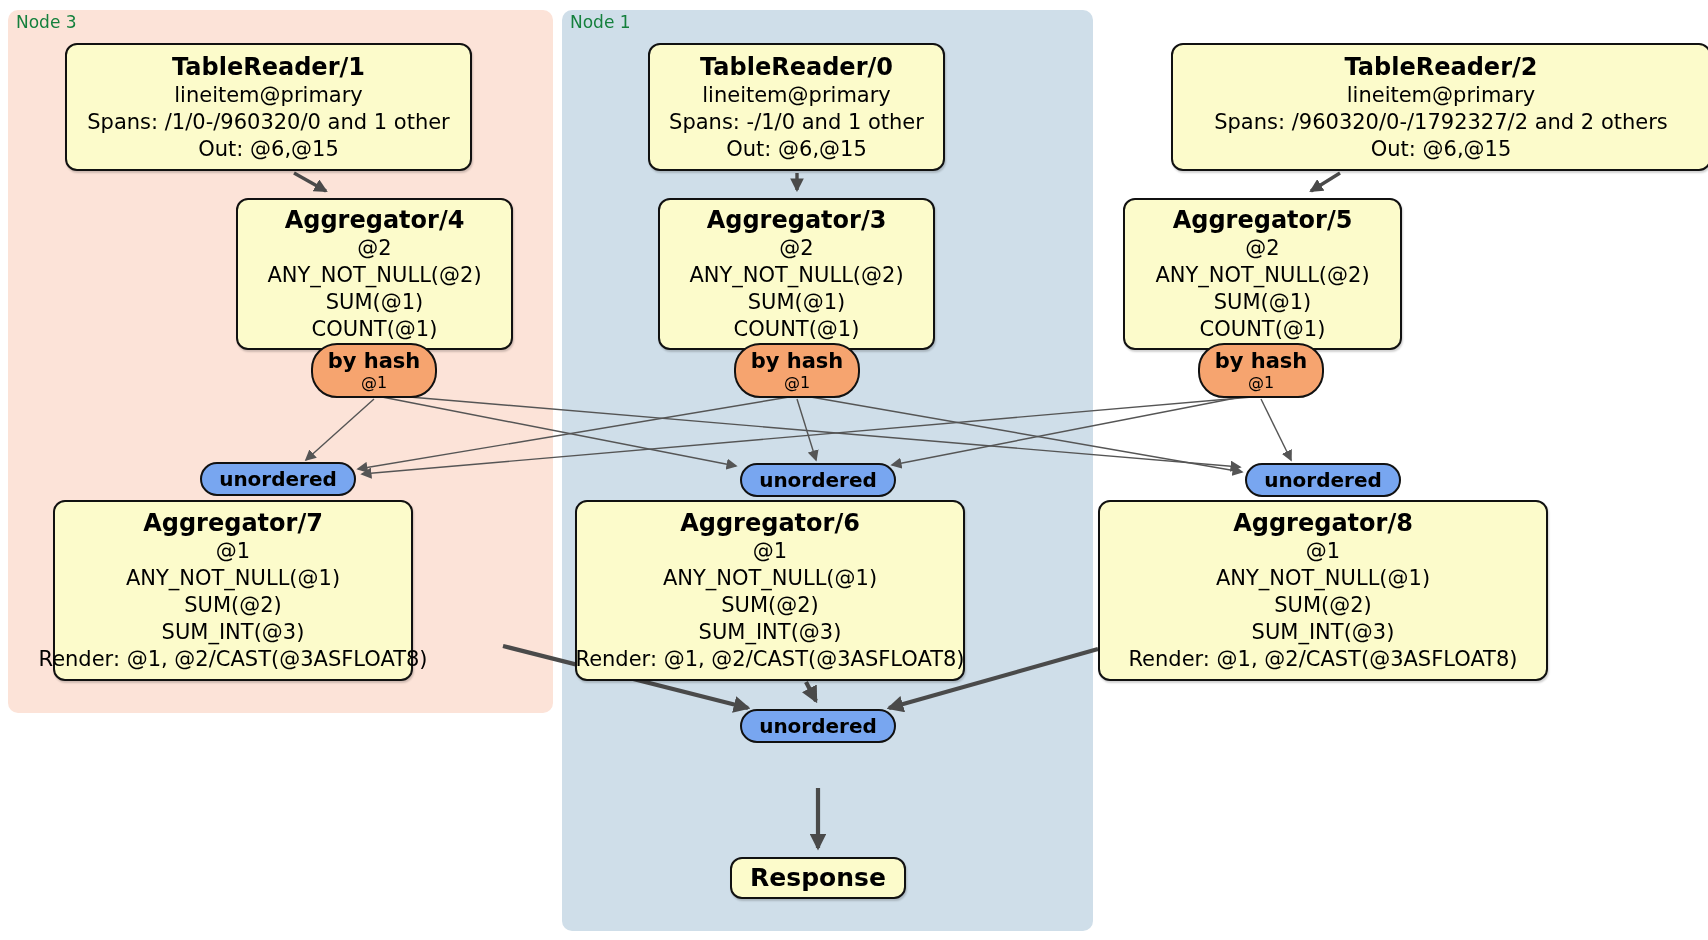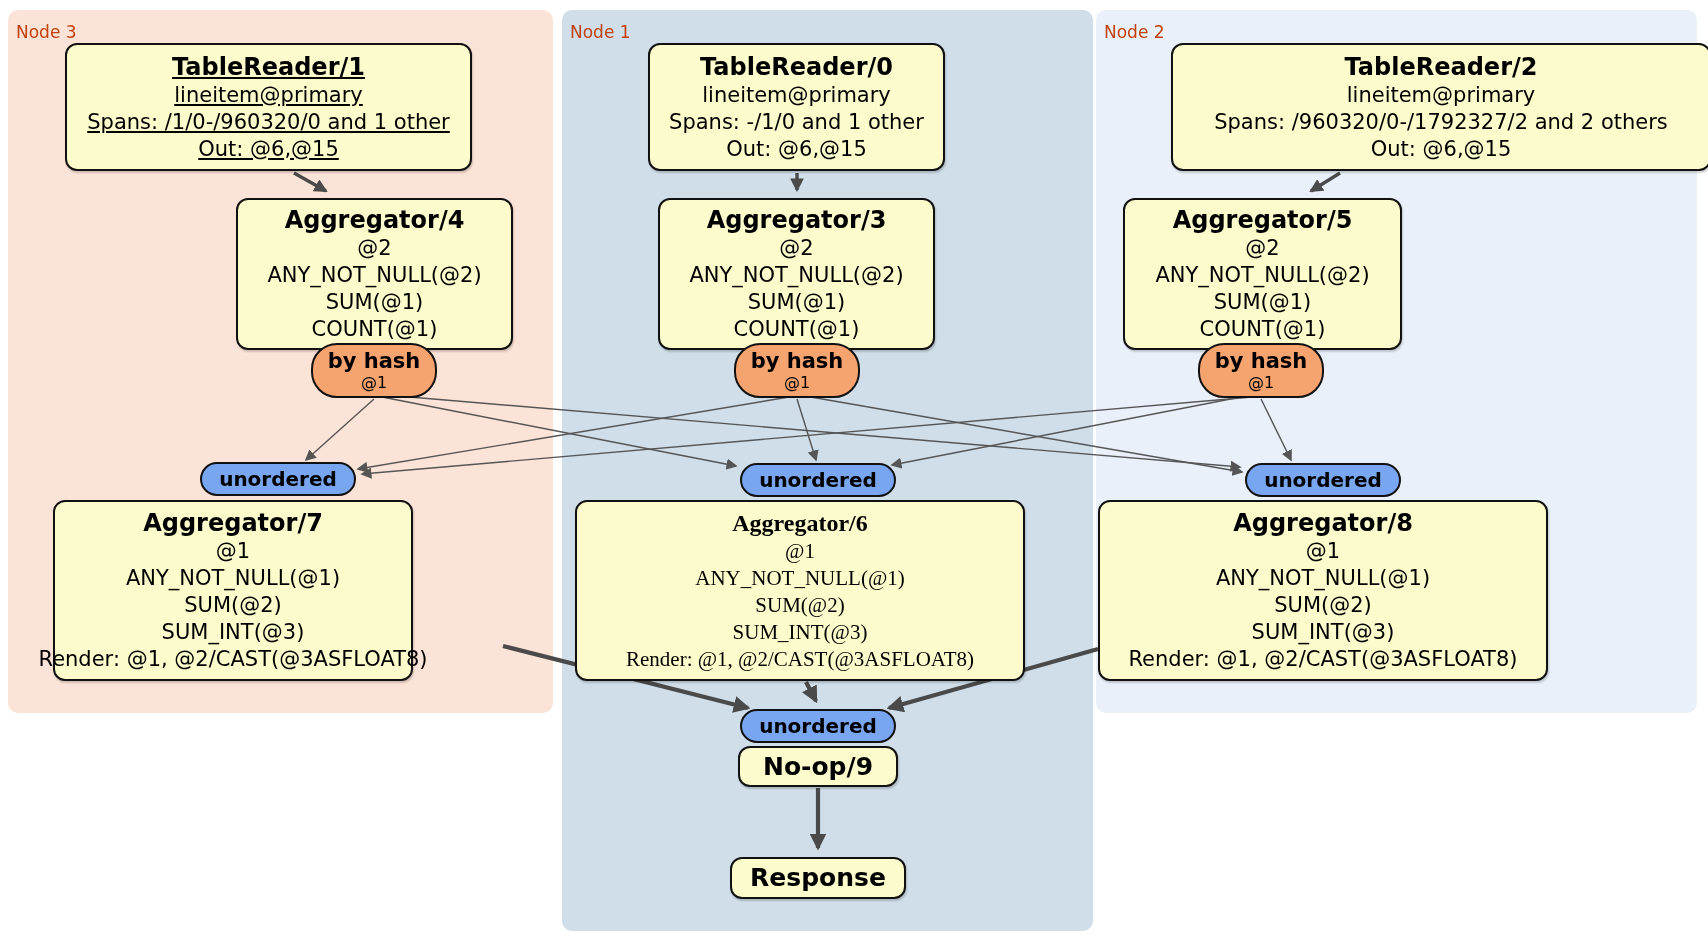--- a/index.html
+++ b/index.html
@@ -1,38 +1,38 @@
 <!DOCTYPE html>
 <html><head>
 <meta charset="utf-8">
 <style>
   html,body{margin:0;padding:0;background:#ffffff;}
   body{width:1708px;height:940px;position:relative;overflow:hidden;
        font-family:"DejaVu Sans","Liberation Sans",sans-serif;color:#000;}
   .stage{position:absolute;inset:0;}
   .region{position:absolute;border-radius:10px;z-index:0;}
-  .region-label{position:absolute;top:12px;left:8px;font-size:17px;color:#c2410c;}
+  .region-label{position:absolute;top:2px;left:8px;font-size:17px;color:#15803d;}
   #region-node3{left:8px;top:10px;width:545px;height:703px;background:#fce3d8;}
   #region-node1{left:562px;top:10px;width:531px;height:921px;background:#cfdee9;}
   #region-node2{left:1096px;top:10px;width:601px;height:703px;background:#eaf0fa;}
   svg.edges{position:absolute;left:0;top:0;z-index:1;pointer-events:none;}
   .pbox{position:absolute;z-index:2;background:#fcfbcb;border:2px solid #111;
         border-radius:12px;box-shadow:1px 2px 2px rgba(0,0,0,0.18);
         display:flex;flex-direction:column;align-items:center;justify-content:center;
         text-align:center;box-sizing:border-box;padding:2px 6px;}
   .pbox .title{font-weight:bold;font-size:24px;line-height:30px;white-space:nowrap;}
   .pbox .line{font-size:21px;line-height:27px;white-space:nowrap;}
-  #box-tr1{left:65px;top:43px;width:407px;height:128px;text-decoration:underline;}
+  #box-tr1{left:65px;top:43px;width:407px;height:128px;}
   #box-tr0{left:648px;top:43px;width:297px;height:128px;}
   #box-tr2{left:1123px;top:43px;width:540px;height:128px;margin-left:48px;}
   #box-agg4{left:236px;top:198px;width:277px;height:152px;}
   #box-agg3{left:658px;top:198px;width:277px;height:152px;}
   #box-agg5{left:1123px;top:198px;width:279px;height:152px;}
   #box-agg7{left:53px;top:500px;width:360px;height:181px;}
-  #box-agg6{left:575px;top:500px;width:450px;height:181px;font-family:Liberation Serif, serif;}
+  #box-agg6{left:575px;top:500px;width:390px;height:181px;}
   #box-agg8{left:1098px;top:500px;width:450px;height:181px;}
   #box-noop{left:738px;top:746px;width:160px;height:41px;}
   #box-response{left:730px;top:857px;width:176px;height:42px;}
   #box-noop .title,#box-response .title{font-size:25px;line-height:34px;}
   .router{position:absolute;z-index:3;width:126px;height:55px;background:#f6a46f;
           border:2px solid #111;border-radius:26px;box-sizing:border-box;
           display:flex;flex-direction:column;align-items:center;justify-content:center;text-align:center;}
   .router .rlabel{font-weight:bold;font-size:21px;line-height:23px;}
   .router .rsub{font-size:16px;line-height:19px;}
   #router-hash3{left:311px;top:343px;}
@@ -50,23 +50,20 @@
 </head>
 <body>
 
 <div class="stage">
 
   <div class="region" id="region-node3">
     <div class="region-label">Node 3</div>
   </div>
   <div class="region" id="region-node1">
     <div class="region-label">Node 1</div>
-  </div>
-  <div class="region" id="region-node2">
-    <div class="region-label">Node 2</div>
   </div>
 
   <svg class="edges" width="1708" height="940" viewBox="0 0 1708 940">
     <defs>
       <marker id="ah-big" viewBox="0 0 10 10" refX="8.5" refY="5" markerWidth="4" markerHeight="4" orient="auto-start-reverse">
         <path d="M0,0 L10,5 L0,10 z" fill="#4a4a4a"></path>
       </marker>
       <marker id="ah-small" viewBox="0 0 10 10" refX="8.5" refY="5" markerWidth="8" markerHeight="8" orient="auto-start-reverse">
         <path d="M0,0 L10,5 L0,10 z" fill="#555"></path>
       </marker>
@@ -157,23 +154,20 @@
   </div>
   <div class="pbox" id="box-agg8">
     <div class="title">Aggregator/8</div>
     <div class="line">@1</div>
     <div class="line">ANY_NOT_NULL(@1)</div>
     <div class="line">SUM(@2)</div>
     <div class="line">SUM_INT(@3)</div>
     <div class="line">Render: @1, @2/CAST(@3ASFLOAT8)</div>
   </div>
 
-  <div class="pbox" id="box-noop">
-    <div class="title">No-op/9</div>
-  </div>
   <div class="pbox" id="box-response">
     <div class="title">Response</div>
   </div>
 
   <div class="router" id="router-hash3">
     <div class="rlabel">by hash</div>
     <div class="rsub">@1</div>
   </div>
   <div class="router" id="router-hash1">
     <div class="rlabel">by hash</div>

